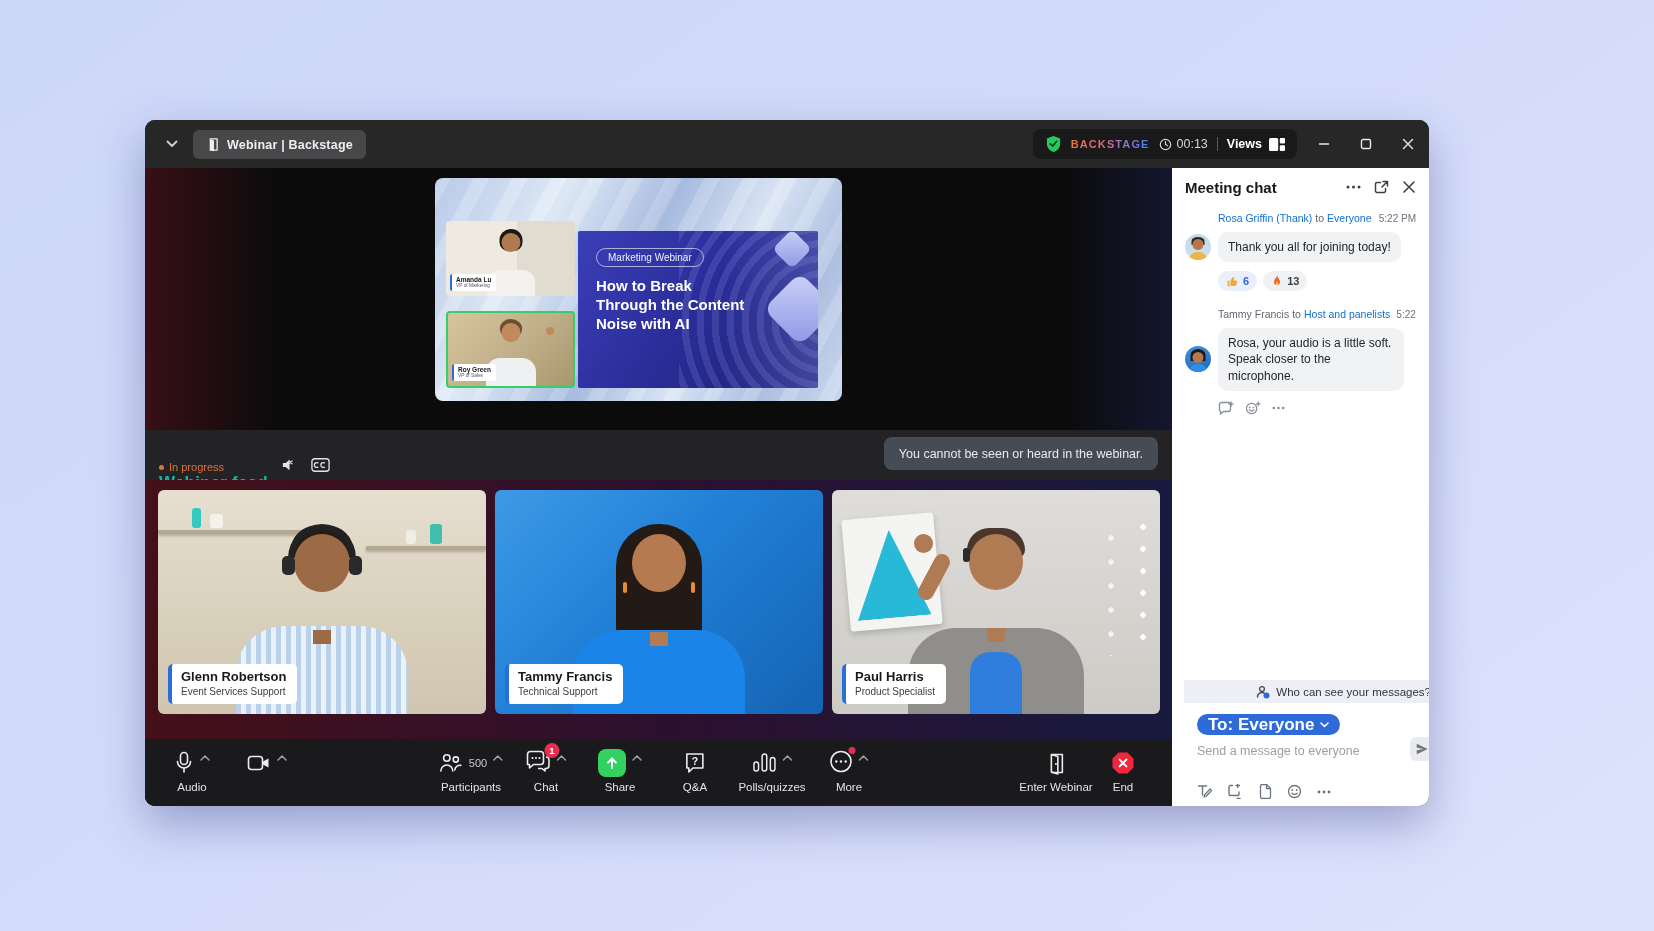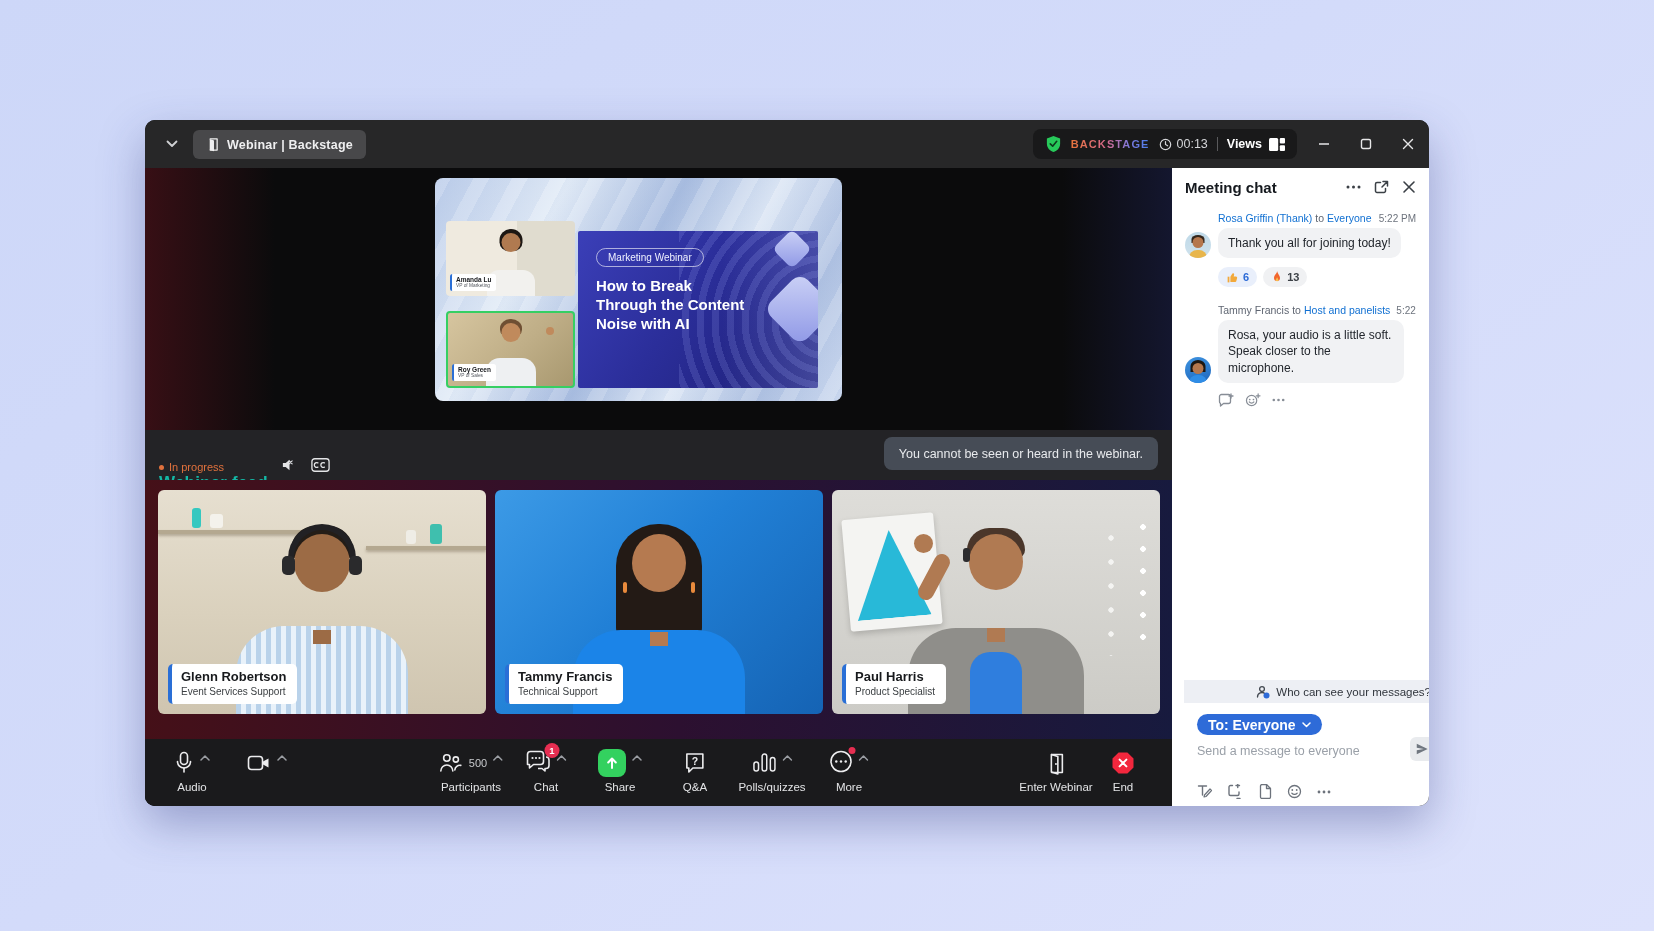--- a/index.html
+++ b/index.html
@@ -105,38 +105,38 @@
   .chat-panel { position:absolute; left:1027px; top:48px; width:257px; height:638px; background:#ffffff; }
   .chat-head { position:absolute; left:0; top:0; width:100%; height:38px; display:flex; align-items:center; padding:0 13px; }
   .chat-title { font-size:15px; font-weight:700; color:#15191e; }
   .chat-head-icons { margin-left:auto; display:flex; align-items:center; gap:13px; }
   .chip { cursor:pointer; display:flex; align-items:center; }
   .messages { position:absolute; left:0; top:44px; width:100%; padding:0 13px; }
   .msg-header { display:flex; align-items:baseline; white-space:nowrap; overflow:hidden; padding-left:33px; font-size:10.5px; margin-bottom:4px; }
   .s-blue { color:#1170d2; }
   .s-gray { color:#5f6672; }
   .msg-time { margin-left:auto; padding-left:6px; font-size:10px; color:#6d737d; }
-  .msg-row { display:flex; gap:7px; align-items:flex-end; }
+  .msg-row { display:flex; gap:7px; align-items:center;margin-top:8px; }
   .avatar { width:26px; height:26px; border-radius:50%; overflow:hidden; position:relative; flex:none; }
   .av-rosa { background:linear-gradient(180deg,#bfd9e8 0%,#cfe2ed 100%); }
   .av-tammy { background:linear-gradient(160deg,#3e93e0,#1e67bd); }
   .av-head { position:absolute; left:50%; transform:translateX(-50%); top:5px; width:11px; height:11px; border-radius:50%; background:#b5774d; }
   .av-hair { position:absolute; left:50%; transform:translateX(-50%); top:3px; width:13px; height:8px; border-radius:50% 50% 0 0; background:#33261c; }
   .av-body { position:absolute; left:50%; transform:translateX(-50%); bottom:-3px; width:18px; height:11px; border-radius:8px 8px 0 0; }
   .bubble { background:#f1f2f4; border-radius:10px; padding:7px 10px; font-size:12px; color:#22262c; line-height:1.35; max-width:186px; }
   .reactions { display:flex; gap:6px; margin:9px 0 0 33px; }
   .pill { height:20px; border-radius:10px; display:flex; align-items:center; gap:4px; padding:0 8px; font-size:11px; cursor:pointer; }
   .pill-blue { background:#e9effb; color:#2d6bd6; font-weight:700; }
   .pill-gray { background:#f0f1f3; color:#3c4147; font-weight:700; }
   .msg-actions { display:flex; gap:11px; margin:10px 0 0 33px; align-items:center; }
   .chat-foot { position:absolute; left:12px; bottom:0; width:100%; }
   .who-bar { height:23px; background:#edeff4; display:flex; align-items:center; justify-content:flex-end; gap:6px; padding:0 10px; font-size:11.5px; color:#30353c; }
   .to-row { padding:11px 0 0 13px; }
   .to-pill { display:inline-flex; align-items:center; gap:6px; height:21px; background:#2e6bd8; border-radius:12px;
-    padding:0 11px; color:#ffffff; font-size:14px; font-weight:700; cursor:pointer; }
+    padding:0 11px; color:#ffffff; font-size:17px; font-weight:700; cursor:pointer; }
   .compose-ph { padding:9px 0 0 13px; font-size:12.5px; color:#9aa0a8; cursor:text; }
   .compose-icons { display:flex; align-items:center; gap:15px; padding:26px 0 7px 13px; }
   .send-btn { position:absolute; right:7px; bottom:45px; width:24px; height:24px; border-radius:6px; background:#e9ebee;
     display:flex; align-items:center; justify-content:center; cursor:pointer; }
 </style>
 </head>
 <body>
 
 <div class="window">
 

